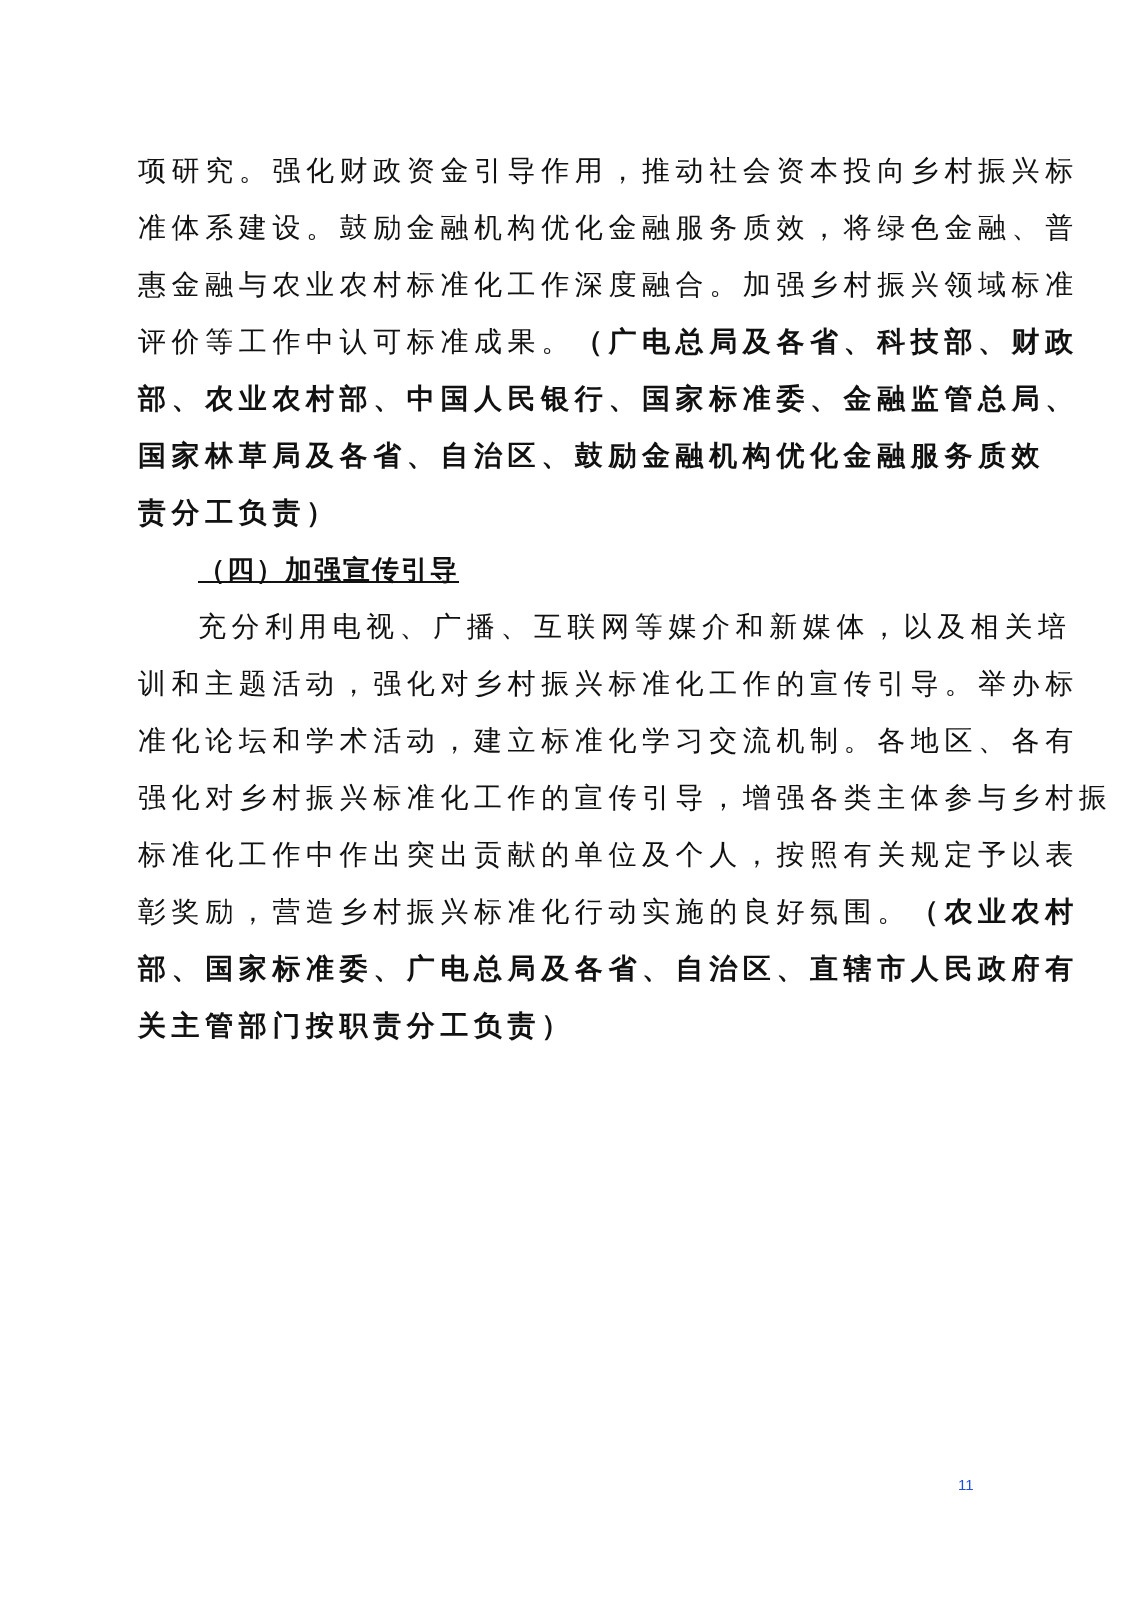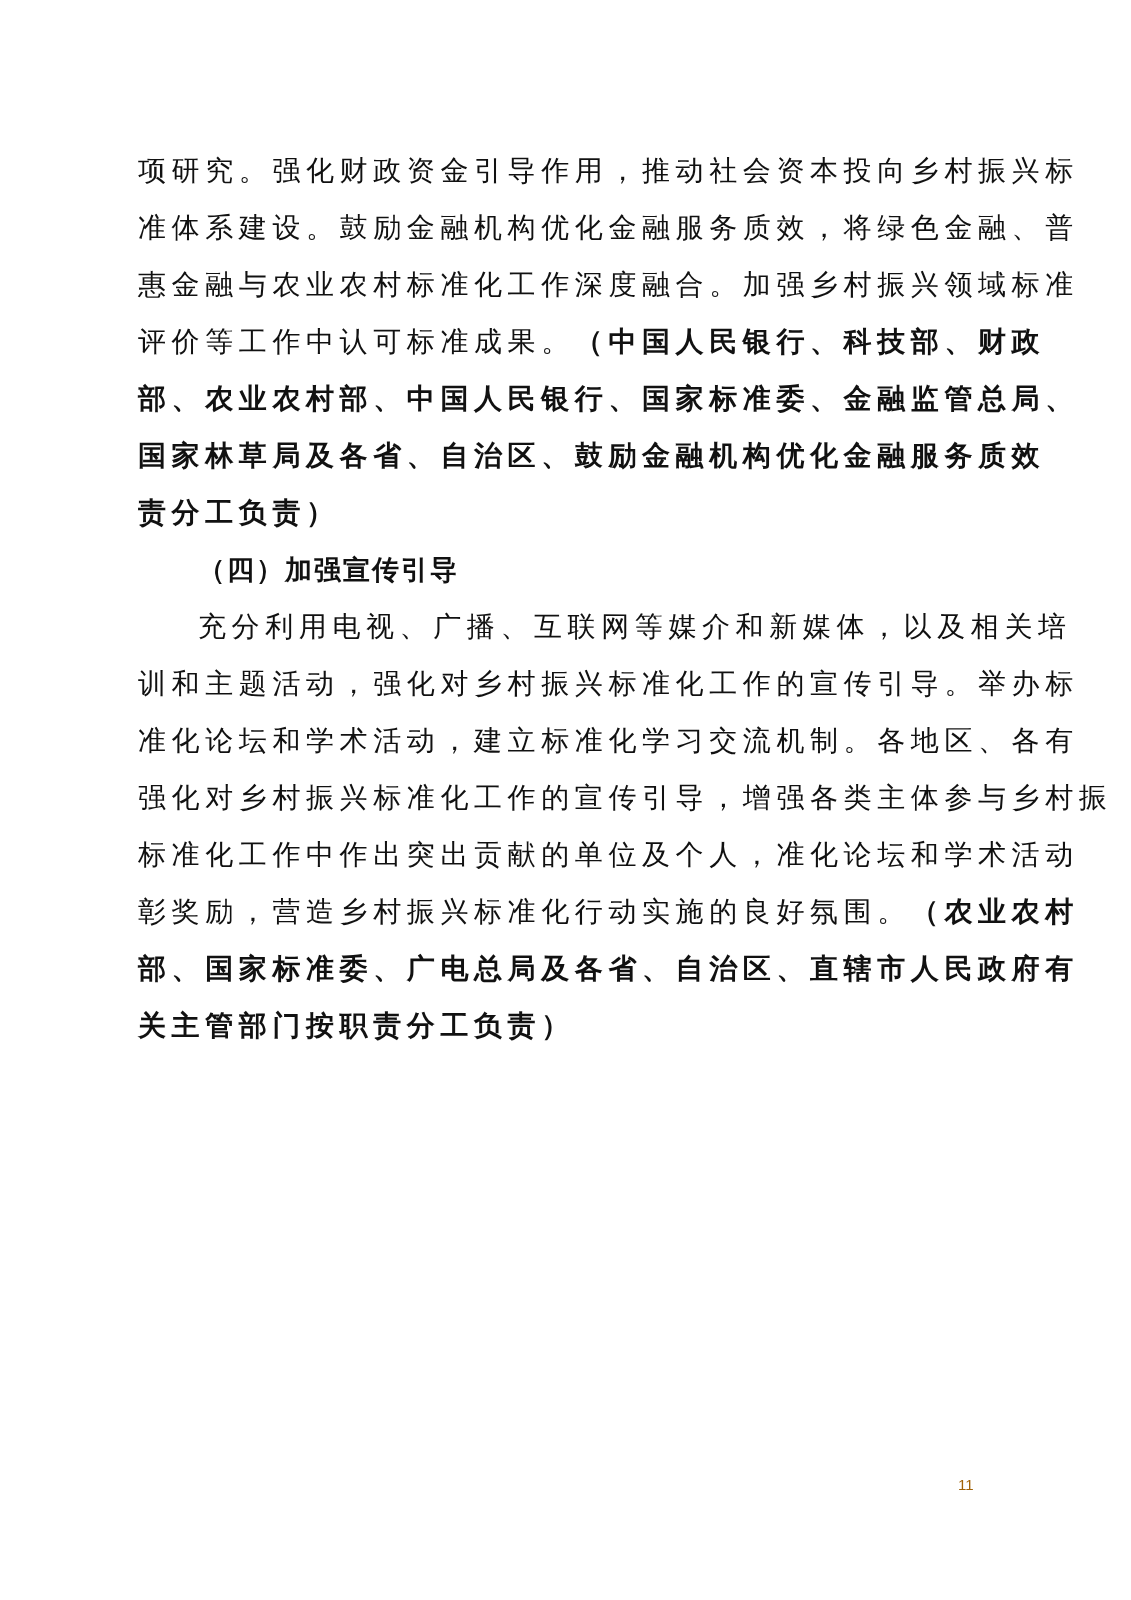--- a/index.html
+++ b/index.html
@@ -3,44 +3,44 @@
   <meta charset="utf-8">
   <style>
     html, body { margin: 0; padding: 0; background: #ffffff; }
     body { width: 1131px; height: 1600px; position: relative; overflow: hidden;
            font-family: "DejaVu Serif", "Liberation Serif", serif; color: #111111; }
     .page { position: absolute; left: 0; top: 0; width: 1131px; height: 1485px; background: #fff; }
     .content { position: absolute; left: 138px; top: 142px; width: 856px; }
     .line { height: 57px; line-height: 57px; font-size: 28px; letter-spacing: 5.6px; white-space: nowrap; }
     .indent { padding-left: 60px; }
     .bold { font-weight: bold; }
-    .heading { font-family: "DejaVu Sans", "Liberation Sans", sans-serif; font-weight: bold; font-size: 27px; letter-spacing: 2px; }
+    .heading { font-family: "DejaVu Sans", "Liberation Sans", sans-serif; font-weight: bold; font-size: 27px; letter-spacing: 2px; text-decoration: underline; }
     .page-number { position: absolute; left: 958px; top: 1476px; font-size: 15px;
-                   font-family: "Liberation Sans", sans-serif; color: #a16207; }
+                   font-family: "Liberation Sans", sans-serif; color: #1d4ed8; }
   </style>
 </head>
 <body>
 
 <div class="page">
   <div class="content">
 
     <div class="line"><span>项研究。强化财政资金引导作用，推动社会资本投向乡村振兴标</span></div>
     <div class="line"><span>准体系建设。鼓励金融机构优化金融服务质效，将绿色金融、普</span></div>
     <div class="line"><span>惠金融与农业农村标准化工作深度融合。加强乡村振兴领域标准</span></div>
-    <div class="line"><span>评价等工作中认可标准成果。</span><span class="bold">（中国人民银行、科技部、财政</span></div>
+    <div class="line"><span>评价等工作中认可标准成果。</span><span class="bold">（广电总局及各省、科技部、财政</span></div>
     <div class="line"><span class="bold">部、农业农村部、中国人民银行、国家标准委、金融监管总局、</span></div>
     <div class="line"><span class="bold">国家林草局及各省、自治区、鼓励金融机构优化金融服务质效</span></div>
     <div class="line"><span class="bold">责分工负责）</span></div>
 
     <div class="line indent heading">（四）加强宣传引导</div>
 
     <div class="line indent"><span>充分利用电视、广播、互联网等媒介和新媒体，以及相关培</span></div>
     <div class="line"><span>训和主题活动，强化对乡村振兴标准化工作的宣传引导。举办标</span></div>
     <div class="line"><span>准化论坛和学术活动，建立标准化学习交流机制。各地区、各有</span></div>
     <div class="line"><span>强化对乡村振兴标准化工作的宣传引导，增强各类主体参与乡村振</span></div>
-    <div class="line"><span>标准化工作中作出突出贡献的单位及个人，准化论坛和学术活动</span></div>
+    <div class="line"><span>标准化工作中作出突出贡献的单位及个人，按照有关规定予以表</span></div>
     <div class="line"><span>彰奖励，营造乡村振兴标准化行动实施的良好氛围。</span><span class="bold">（农业农村</span></div>
     <div class="line"><span class="bold">部、国家标准委、广电总局及各省、自治区、直辖市人民政府有</span></div>
     <div class="line"><span class="bold">关主管部门按职责分工负责）</span></div>
   </div>
 
   <div class="page-number">11</div>
 </div>
 
 </body></html>

